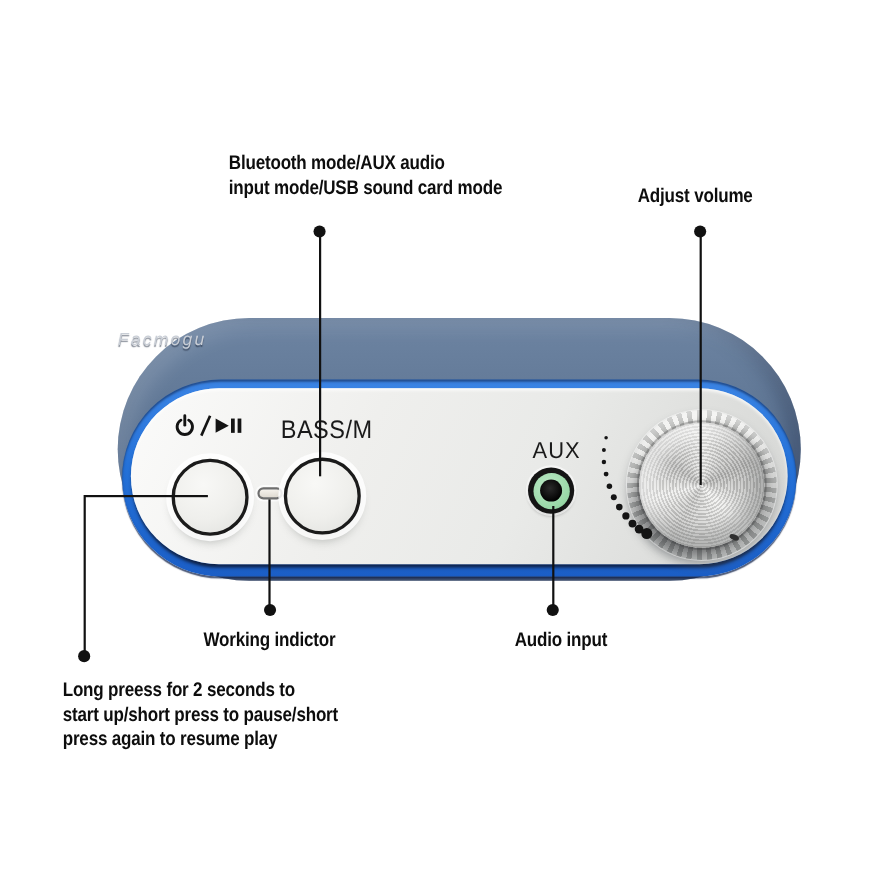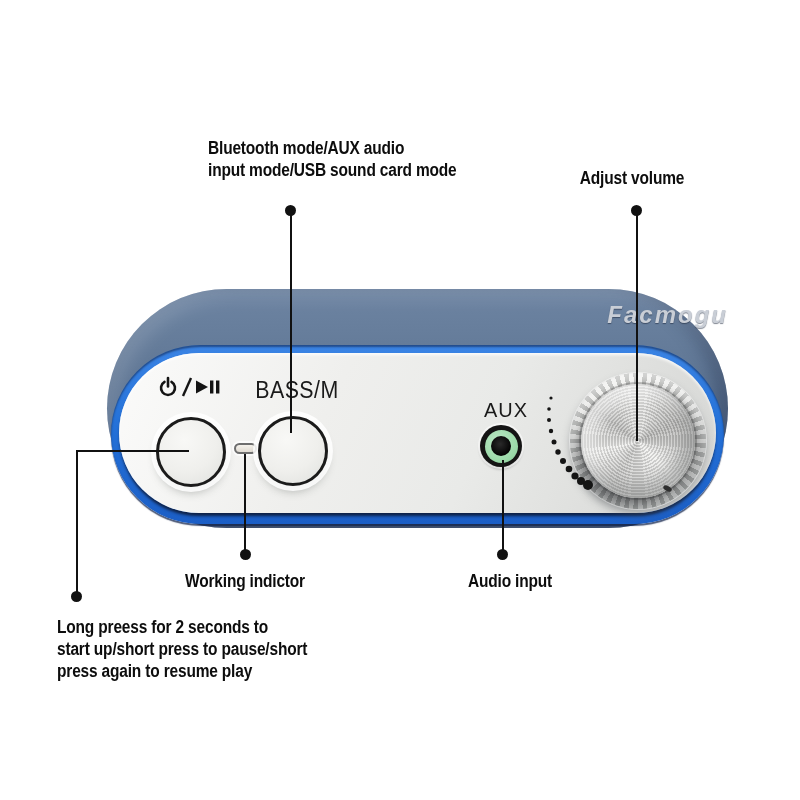--- a/index.html
+++ b/index.html
@@ -18,22 +18,22 @@
 
   
   .device{
     position:absolute;left:107px;top:289px;width:621px;height:239px;
     border-radius:120px;
     background:linear-gradient(180deg,#6d84a2 0%,var(--slate-top) 40%,#50678a 85%,#47597a 100%);
     box-shadow:inset 10px 8px 18px rgba(255,255,255,.14),
                inset -12px -6px 18px rgba(28,42,70,.38);
   }
   .logo{
-    position:absolute;left:0;top:12px;width:621px;text-align:right;
-    font-size:24px;font-weight:bold;font-style:italic;letter-spacing:2px;
+    position:absolute;left:0;top:12px;width:621px;text-align:left;
+    font-size:16px;font-weight:normal;font-style:italic;letter-spacing:2px;
     color:#c9ced6;text-shadow:0 1px 1px rgba(30,40,60,.55);
   }
   .trim{
     position:absolute;left:4px;right:4px;top:56px;bottom:4px;
     border-radius:92px;
     background:linear-gradient(180deg,#3b84e4 0%,var(--accent-blue) 45%,#1b5ec6 100%);
     box-shadow:inset 0 2px 2px rgba(10,20,50,.5),0 2px 1px rgba(18,35,75,.75);
   }
   .panel{
     position:absolute;left:8px;right:8px;top:8px;bottom:11px;

